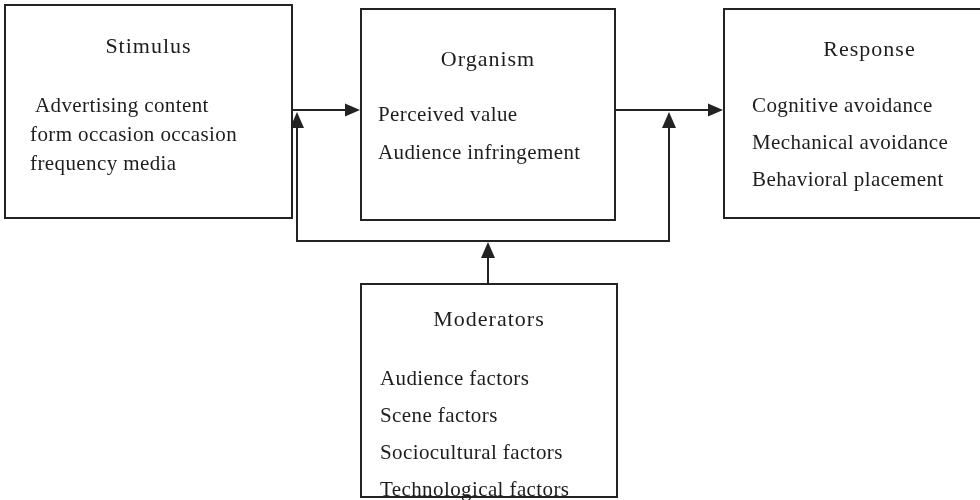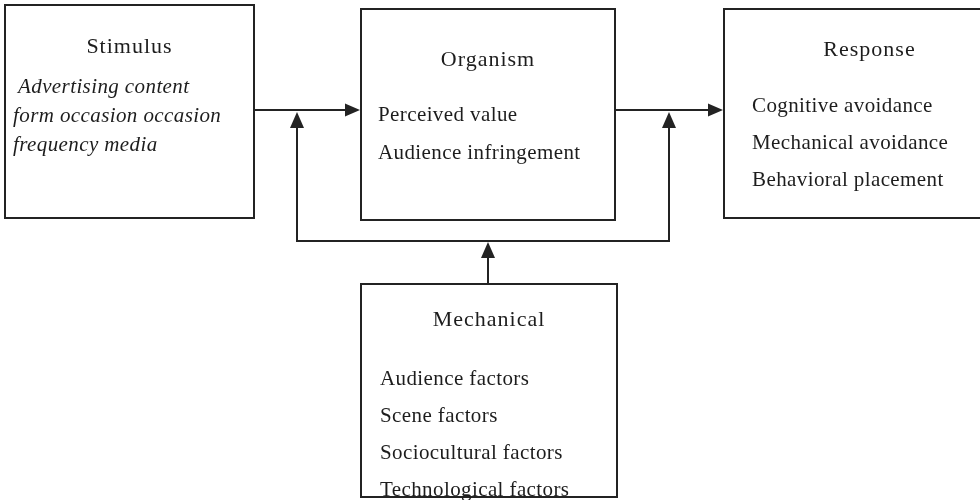--- a/index.html
+++ b/index.html
@@ -28,23 +28,23 @@
     line-height: 26px;
     letter-spacing: 1px;
   }
   .box-item, .box-line {
     font-size: 21px;
     letter-spacing: 0.4px;
     white-space: nowrap;
   }
 
   
-  .box-stimulus { left: 4px; top: 4px; width: 251px; height: 215px; }
+  .box-stimulus { left: 4px; top: 4px; width: 289px; height: 215px; }
   .box-stimulus .box-title { padding-top: 27px; }
-  .box-stimulus .box-body { margin-top: 13px; padding-left: 7px; padding-right: 4px; font-style: italic; }
+  .box-stimulus .box-body { margin-top: 32px; padding-left: 24px; padding-right: 4px; }
   .box-stimulus .box-line { line-height: 29px; }
   .box-stimulus .box-line:first-child { text-indent: 5px; }
 
   
   .box-organism { left: 360px; top: 8px; width: 256px; height: 213px; }
   .box-organism .box-title { padding-top: 36px; }
   .box-organism .box-body { margin-top: 23px; padding-left: 16px; }
   .box-organism .box-item { line-height: 38px; }
 
   
@@ -131,21 +131,21 @@
   <div class="box box-response">
     <div class="box-title">Response</div>
     <div class="box-body">
       <div class="box-item">Cognitive avoidance</div>
       <div class="box-item">Mechanical avoidance</div>
       <div class="box-item">Behavioral placement</div>
     </div>
   </div>
 
   <div class="box box-moderators">
-    <div class="box-title">Mechanical</div>
+    <div class="box-title">Moderators</div>
     <div class="box-body">
       <div class="box-item">Audience factors</div>
       <div class="box-item">Scene factors</div>
       <div class="box-item">Sociocultural factors</div>
       <div class="box-item">Technological factors</div>
     </div>
   </div>
 
 </div>
 

